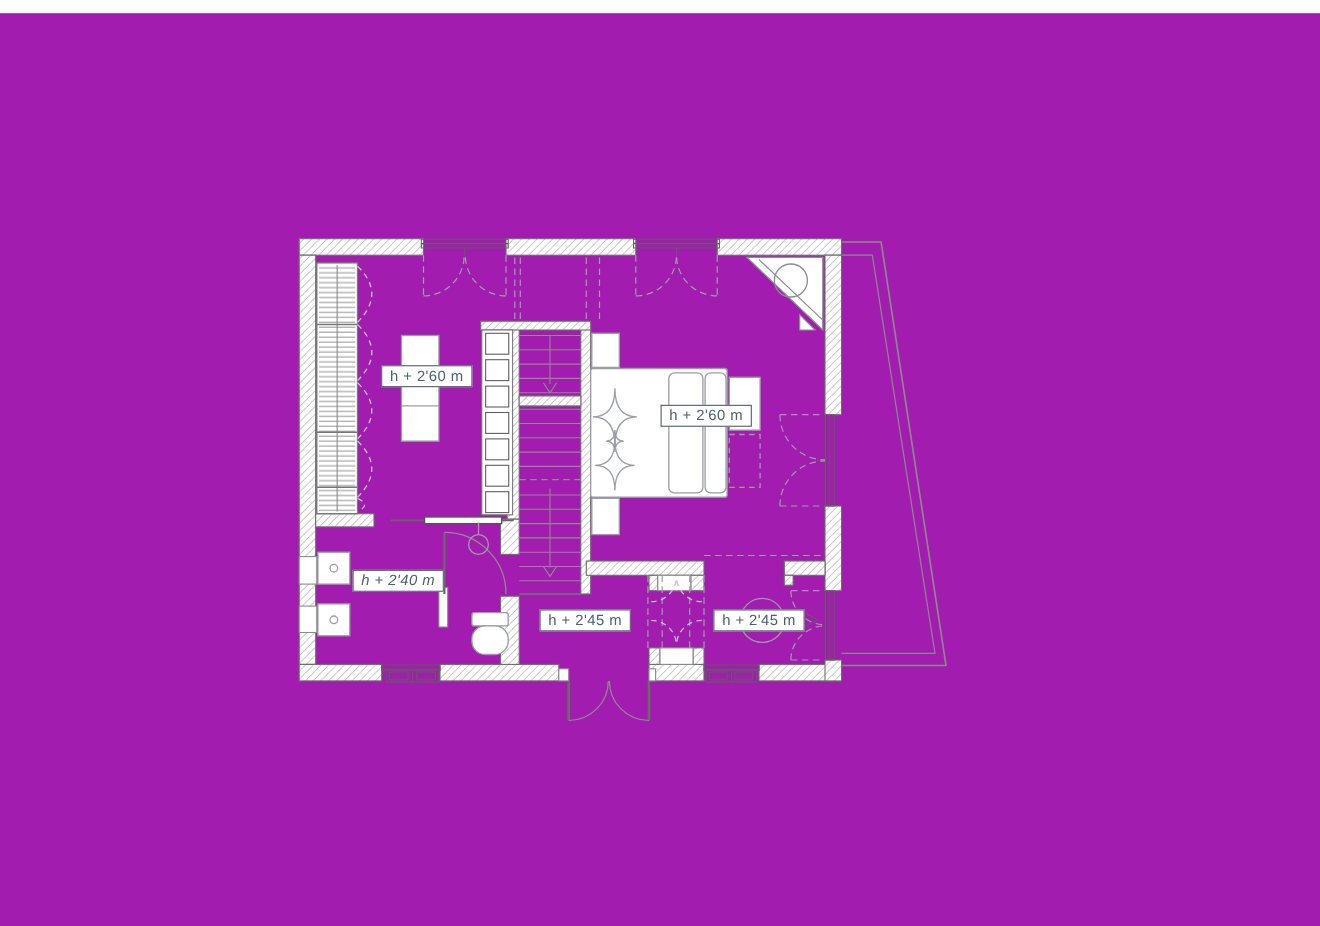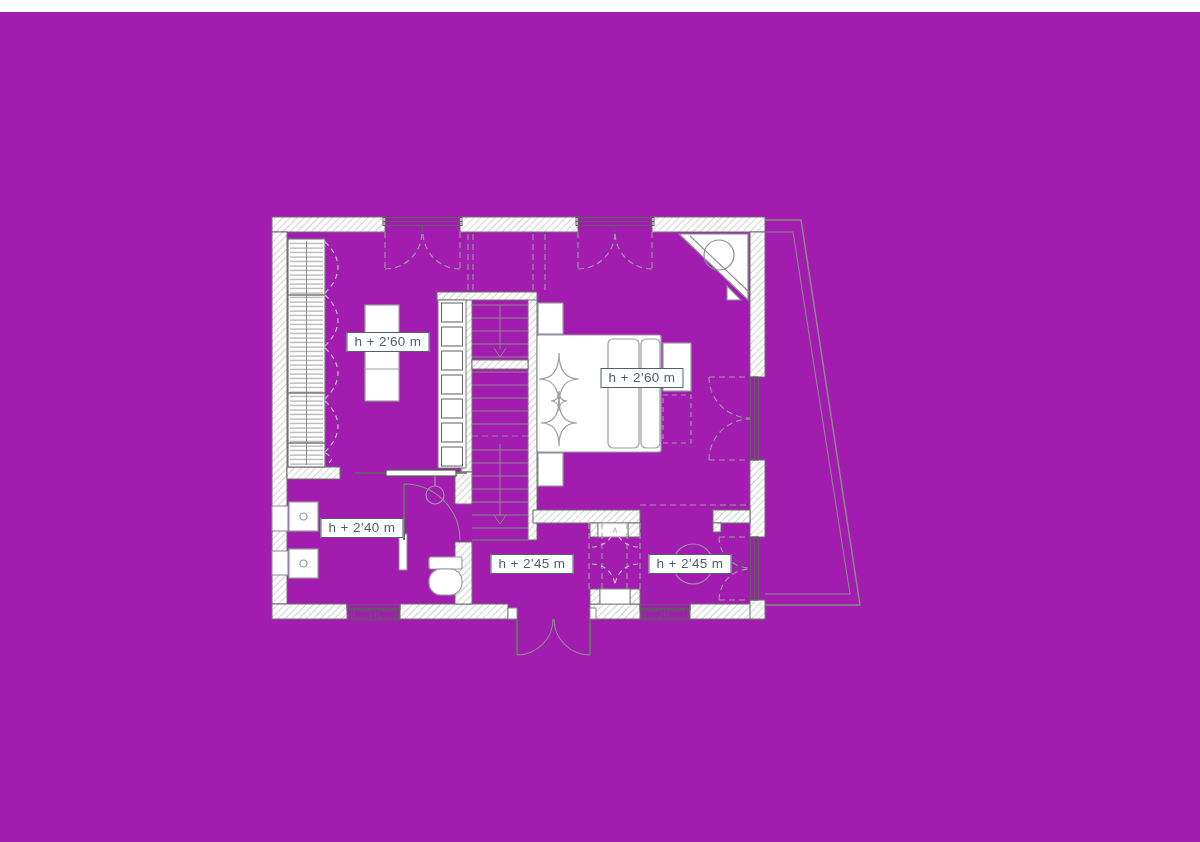--- a/index.html
+++ b/index.html
@@ -214,17 +214,17 @@
   </g>
 
   <g>
     <path class="dash" d="M468,222 V280 M473,222 V280 M533,222 V280 M545,222 V280"></path>
     <path class="dash" d="M640,493 H748"></path>
   </g>
 </svg>
 
 <div class="hlabel" style="left:388px;top:330px;">h + 2'60 m</div>
 <div class="hlabel" style="left:642px;top:366px;">h + 2'60 m</div>
-<div class="hlabel" style="left:362px;top:516px;">h + 2'40 m</div>
+<div class="hlabel" style="left:362px;top:516px;font-style:italic;">h + 2'40 m</div>
 <div class="hlabel" style="left:532px;top:552px;">h + 2'45 m</div>
 <div class="hlabel" style="left:690px;top:552px;">h + 2'45 m</div>
 
 </div>
 
 </body></html>

